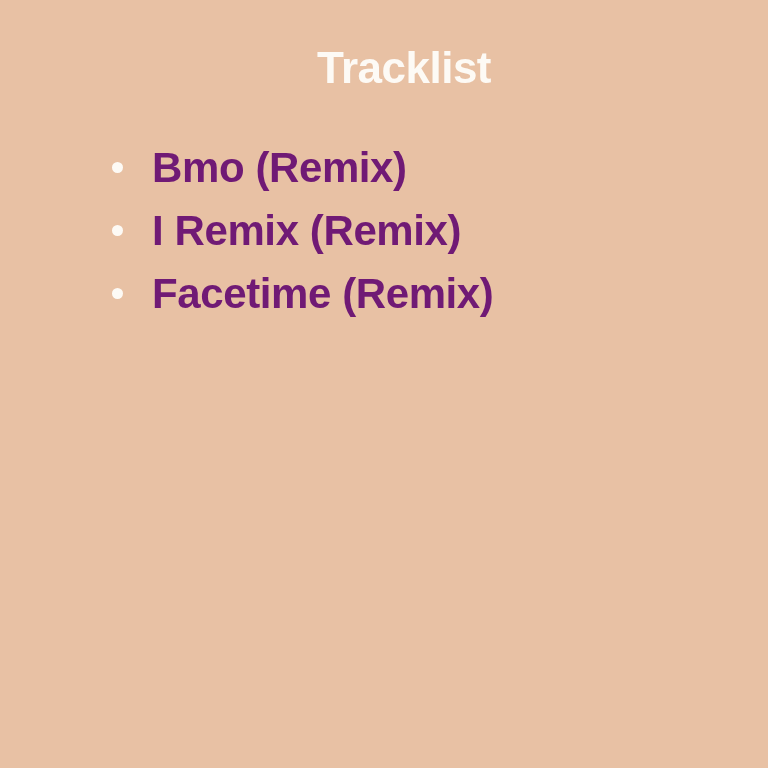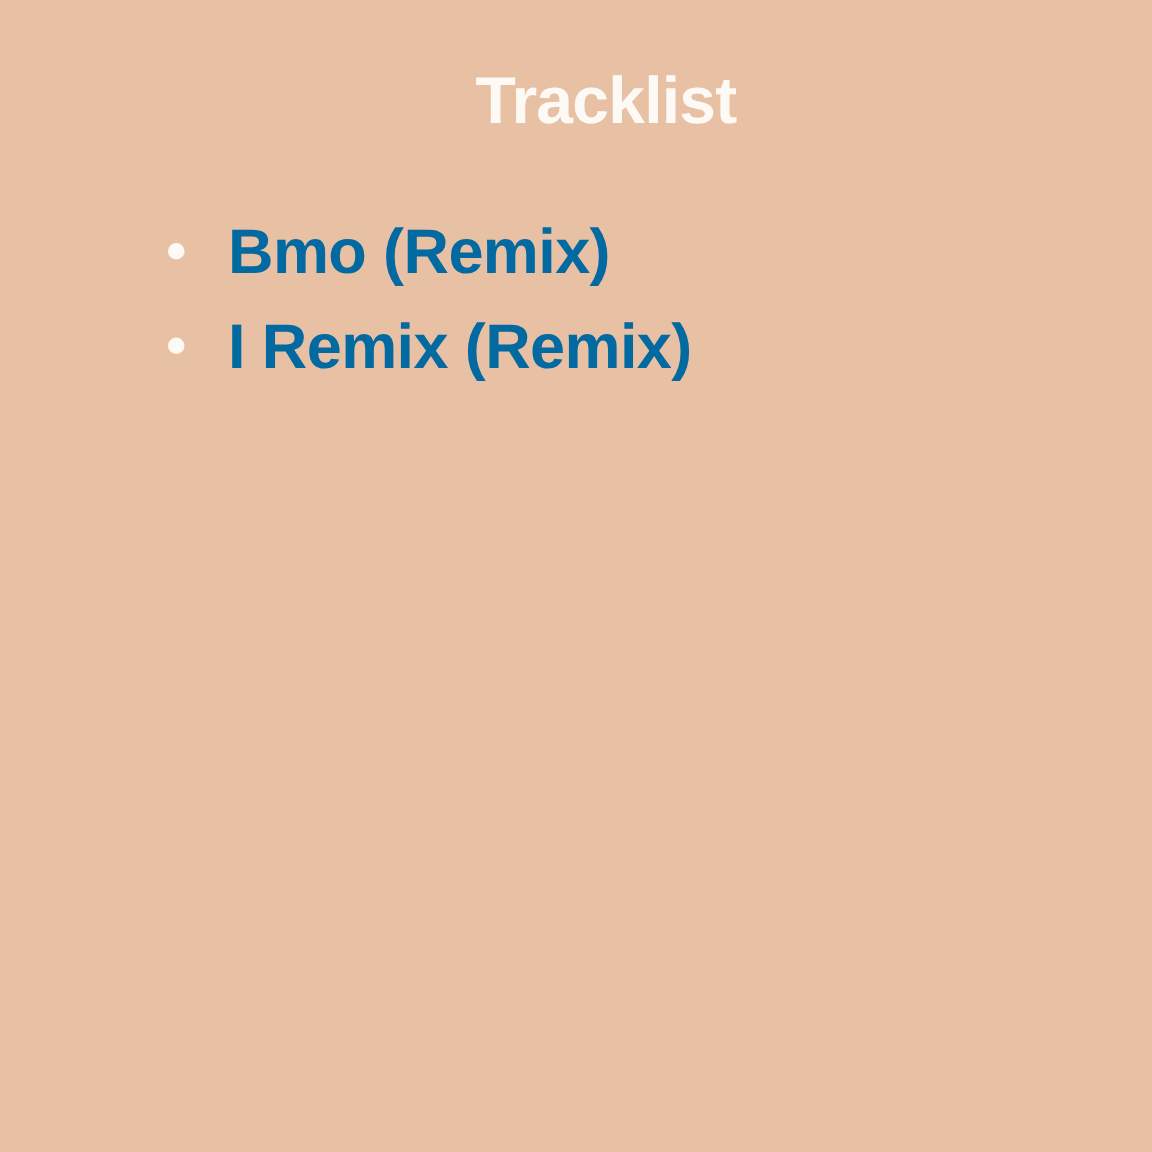--- a/index.html
+++ b/index.html
@@ -52,21 +52,21 @@
     width: 11px;
     height: 11px;
     border-radius: 50%;
     background: #fdfaf5;
     flex: 0 0 auto;
     margin-right: 29px;
   }
   .track-label {
     font-size: 42px;
     font-weight: bold;
-    color: #0369a1;
+    color: #701a75;
     letter-spacing: -0.4px;
     line-height: 1;
   }
 </style>
 </head>
 <body>
 
 <div class="page">
 
   <div class="page-title">Tracklist</div>
@@ -76,16 +76,20 @@
     <li class="track-item">
       <span class="track-bullet"></span>
       <span class="track-label">Bmo (Remix)</span>
     </li>
 
     <li class="track-item">
       <span class="track-bullet"></span>
       <span class="track-label">I Remix (Remix)</span>
     </li>
 
+    <li class="track-item">
+      <span class="track-bullet"></span>
+      <span class="track-label">Facetime (Remix)</span>
+    </li>
 
   </ul>
 
 </div>
 
 </body></html>

